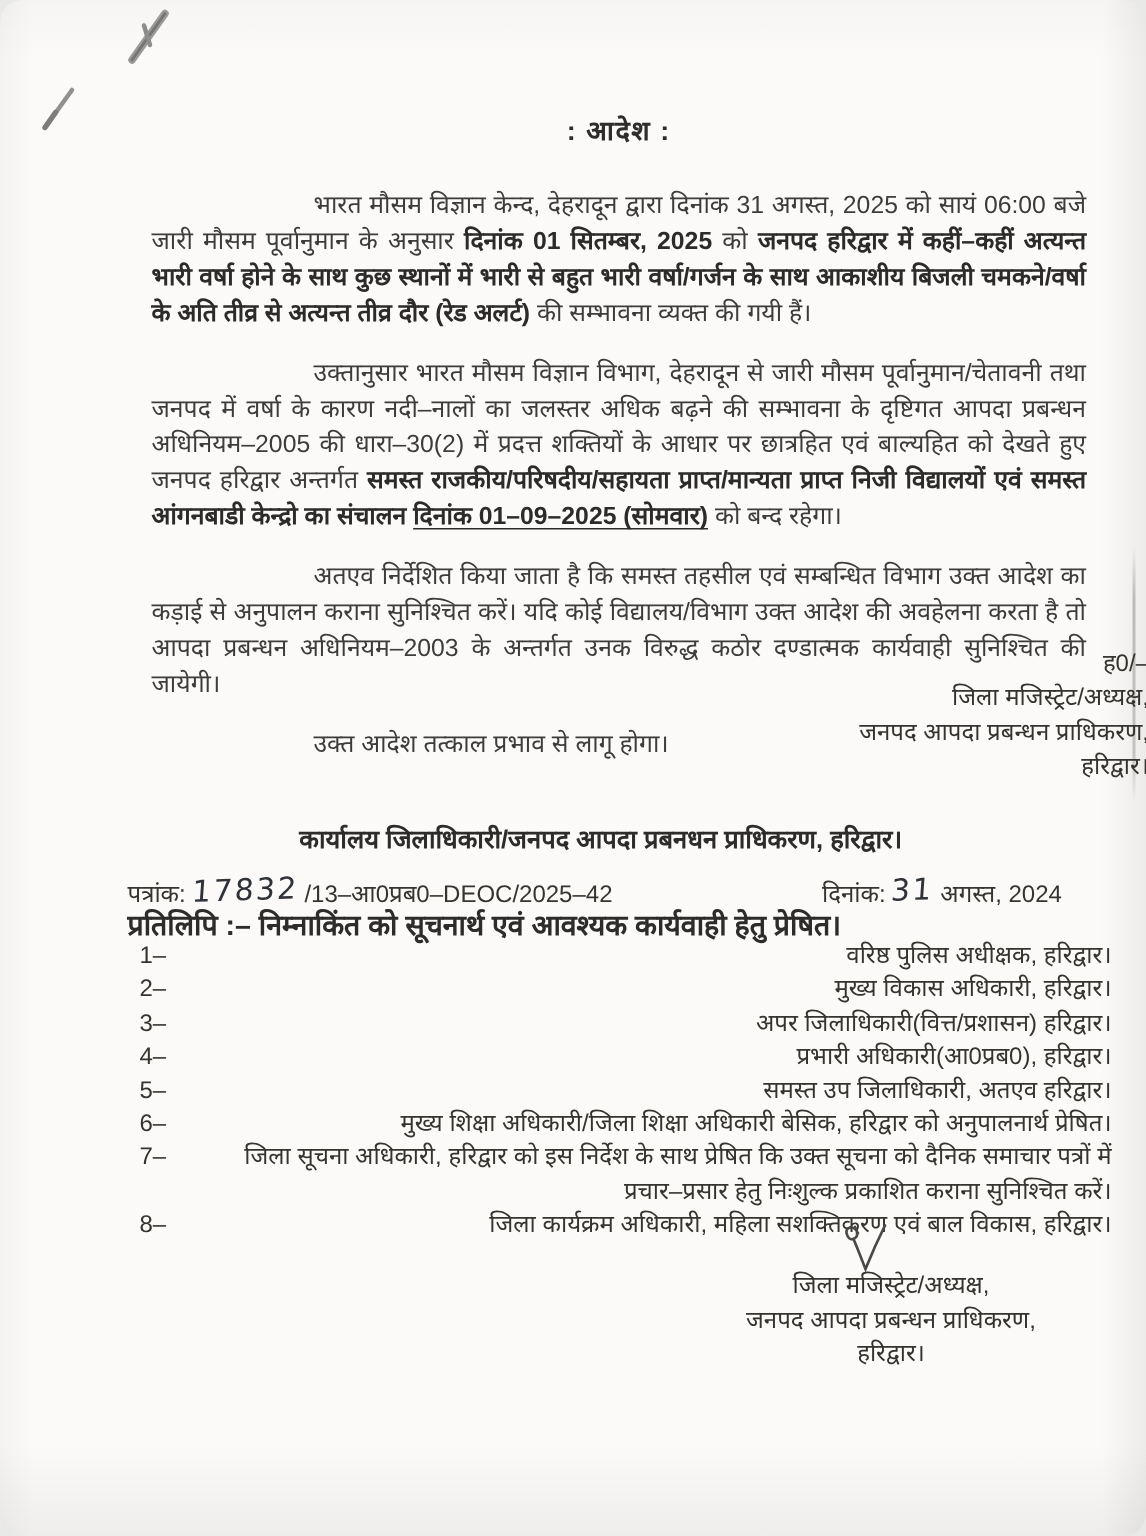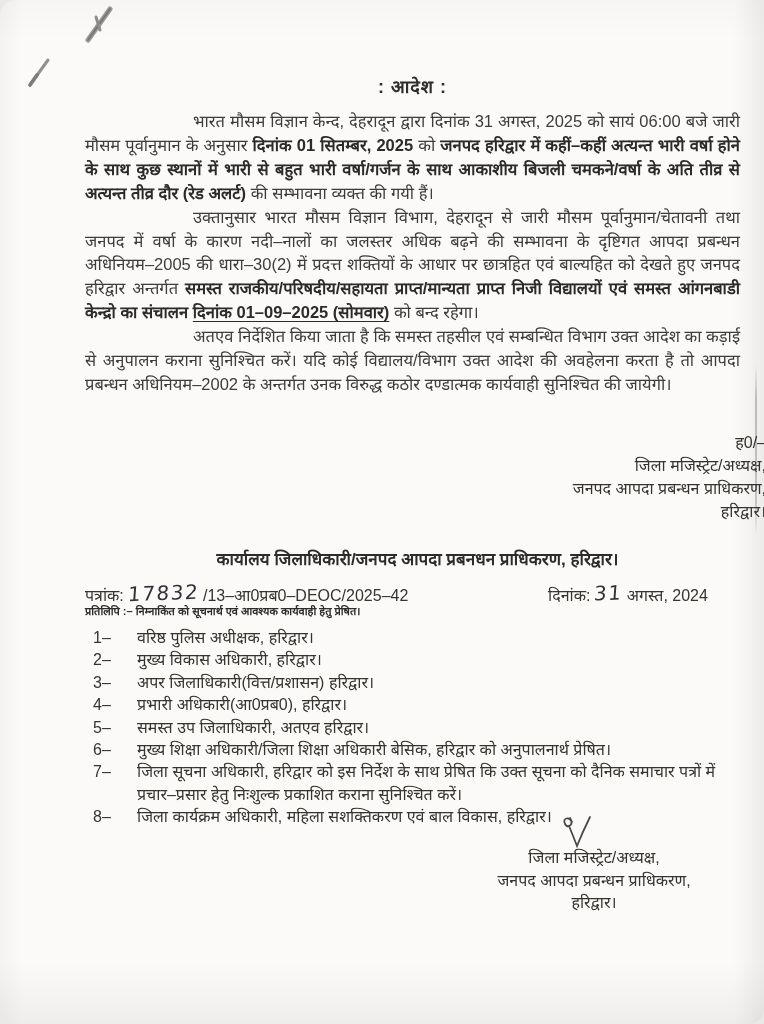--- a/index.html
+++ b/index.html
@@ -24,54 +24,54 @@
   }
   .title{
     position:absolute;left:85px;top:74px;width:655px;
     text-align:center;font-weight:bold;font-size:18px;color:#2e2d2b;
     letter-spacing:1px;
   }
   .content{
     position:absolute;left:85px;top:110px;width:655px;
     font-size:16.5px;line-height:23.9px;text-align:justify;
   }
-  .content p{margin:0;text-indent:108px;}
+  .content p{margin:16px;text-indent:108px;}
   .content b{font-weight:bold;color:#2c2b29;}
   .u{ text-decoration:underline; text-underline-offset:3px; }
   .sign-block{
     position:absolute;text-align:center;font-size:16px;line-height:23px;color:#34332f;
   }
   .sign-top{ left:436px; top:431px; width:330px;text-align:right; }
   .sign-bottom{ left:434px; top:847px; width:320px; line-height:22.5px; }
   .office-line{
-    position:absolute;left:90px;top:547px;width:655px;text-align:center;
+    position:absolute;left:73px;top:547px;width:655px;text-align:center;
     font-weight:bold;font-size:17px;color:#2d2c2a;
   }
   .ref-row{
     position:absolute;left:85px;top:580px;width:660px;height:28px;font-size:16px;color:#35342f;
   }
   .ref-left{position:absolute;left:0;top:2px;}
   .ref-date{position:absolute;left:463px;top:2px;}
   .hw{
     display:inline-block;
     font-family:"DejaVu Sans","Liberation Sans",sans-serif;
     font-size:20px;color:#2f3238;
     transform:rotate(-2deg) skewX(-6deg);
     letter-spacing:1.5px;margin:0 4px;position:relative;top:-1px;
   }
   .copy-heading{
     position:absolute;left:85px;top:603px;width:655px;
-    font-weight:bold;font-size:11px;color:#2d2c2a;
+    font-weight:bold;font-size:19px;color:#2d2c2a;
   }
   .copy-list{
     position:absolute;left:93px;top:627px;width:648px;font-size:16px;color:#35342f;
   }
   .li{display:flex;line-height:22.4px;}
   .li .num{width:44px;flex:0 0 44px;}
-  .li .txt{flex:1;text-align:left;}
+  .li .txt{flex:1;text-align:right;}
   svg{display:block;}
   .staple{position:absolute;left:76px;top:0px;}
   .pen-mark{position:absolute;left:24px;top:54px;}
   .squiggle{position:absolute;left:556px;top:814px;}
 </style>
 </head>
 <body>
 
 <div class="page">
 
@@ -84,21 +84,22 @@
     <path d="M6 31 L24 6" stroke="#90908f" stroke-width="3" stroke-linecap="round" fill="none"></path>
     <path d="M6 31 L13 21" stroke="#7c7c7b" stroke-width="3.6" stroke-linecap="round" fill="none"></path>
   </svg>
   <div class="edge-right-line"></div>
 
   <div class="title">: आदेश :</div>
 
   <div class="content">
     <p><span>भारत मौसम विज्ञान केन्द, देहरादून द्वारा दिनांक 31 अगस्त, 2025 को सायं 06:00 बजे जारी मौसम पूर्वानुमान के अनुसार </span><b>दिनांक 01 सितम्बर, 2025</b><span> को </span><b>जनपद हरिद्वार में कहीं–कहीं अत्यन्त भारी वर्षा होने के साथ कुछ स्थानों में भारी से बहुत भारी वर्षा/गर्जन के साथ आकाशीय बिजली चमकने/वर्षा के अति तीव्र से अत्यन्त तीव्र दौर (रेड अलर्ट)</b><span> की सम्भावना व्यक्त की गयी हैं।</span></p>
     <p><span>उक्तानुसार भारत मौसम विज्ञान विभाग, देहरादून से जारी मौसम पूर्वानुमान/चेतावनी तथा जनपद में वर्षा के कारण नदी–नालों का जलस्तर अधिक बढ़ने की सम्भावना के दृष्टिगत आपदा प्रबन्धन अधिनियम–2005 की धारा–30(2) में प्रदत्त शक्तियों के आधार पर छात्रहित एवं बाल्यहित को देखते हुए जनपद हरिद्वार अन्तर्गत </span><b>समस्त राजकीय/परिषदीय/सहायता प्राप्त/मान्यता प्राप्त निजी विद्यालयों एवं समस्त आंगनबाडी केन्द्रो का संचालन </b><b class="u">दिनांक 01–09–2025 (सोमवार)</b><span> को बन्द रहेगा।</span></p>
-    <p>अतएव निर्देशित किया जाता है कि समस्त तहसील एवं सम्बन्धित विभाग उक्त आदेश का कड़ाई से अनुपालन कराना सुनिश्चित करें। यदि कोई विद्यालय/विभाग उक्त आदेश की अवहेलना करता है तो आपदा प्रबन्धन अधिनियम–2002 के अन्तर्गत उनक विरुद्ध कठोर दण्डात्मक कार्यवाही सुनिश्चित की जायेगी।</p>
+    <p>अतएव निर्देशित किया जाता है कि समस्त तहसील एवं सम्बन्धित विभाग उक्त आदेश का कड़ाई से अनुपालन कराना सुनिश्चित करें। यदि कोई विद्यालय/विभाग उक्त आदेश की अवहेलना करता है तो आपदा प्रबन्धन अधिनियम–2003 के अन्तर्गत उनक विरुद्ध कठोर दण्डात्मक कार्यवाही सुनिश्चित की जायेगी।</p>
+    <p>उक्त आदेश तत्काल प्रभाव से लागू होगा।</p>
   </div>
 
   <div class="sign-block sign-top">
     <div>ह0/–</div>
     <div>जिला मजिस्ट्रेट/अध्यक्ष,</div>
     <div>जनपद आपदा प्रबन्धन प्राधिकरण,</div>
     <div>हरिद्वार।</div>
   </div>
 
   <div class="office-line">कार्यालय जिलाधिकारी/जनपद आपदा प्रबनधन प्राधिकरण, हरिद्वार।</div>

